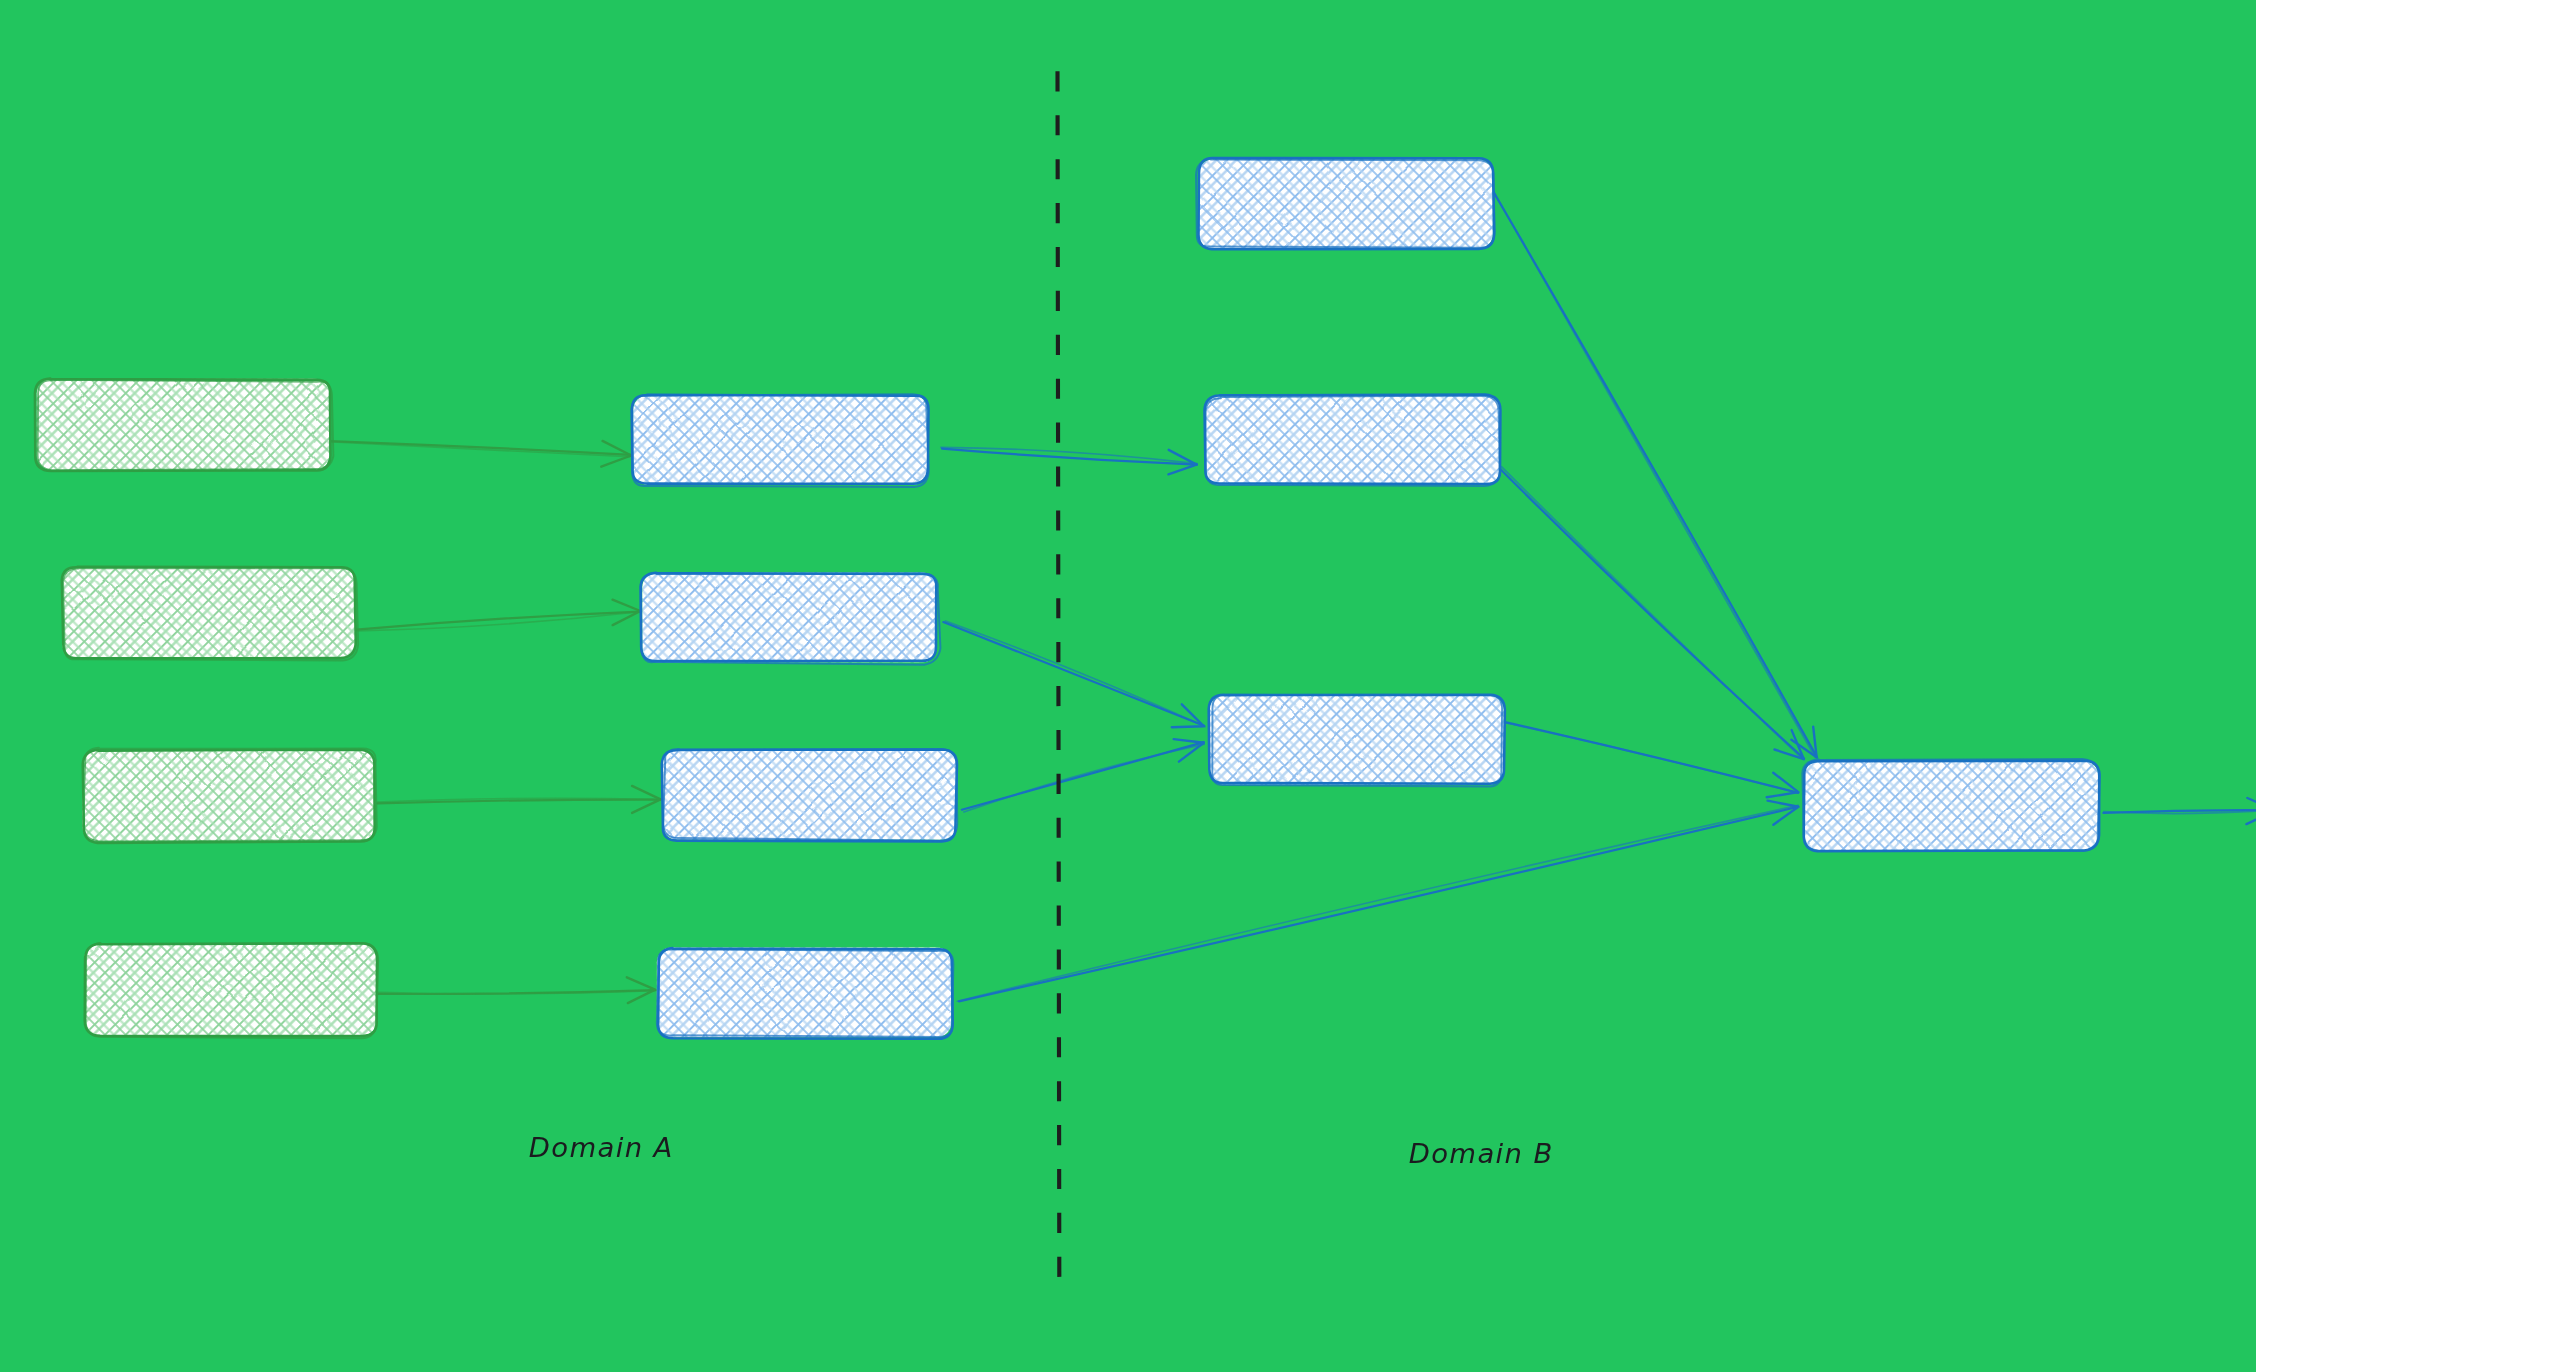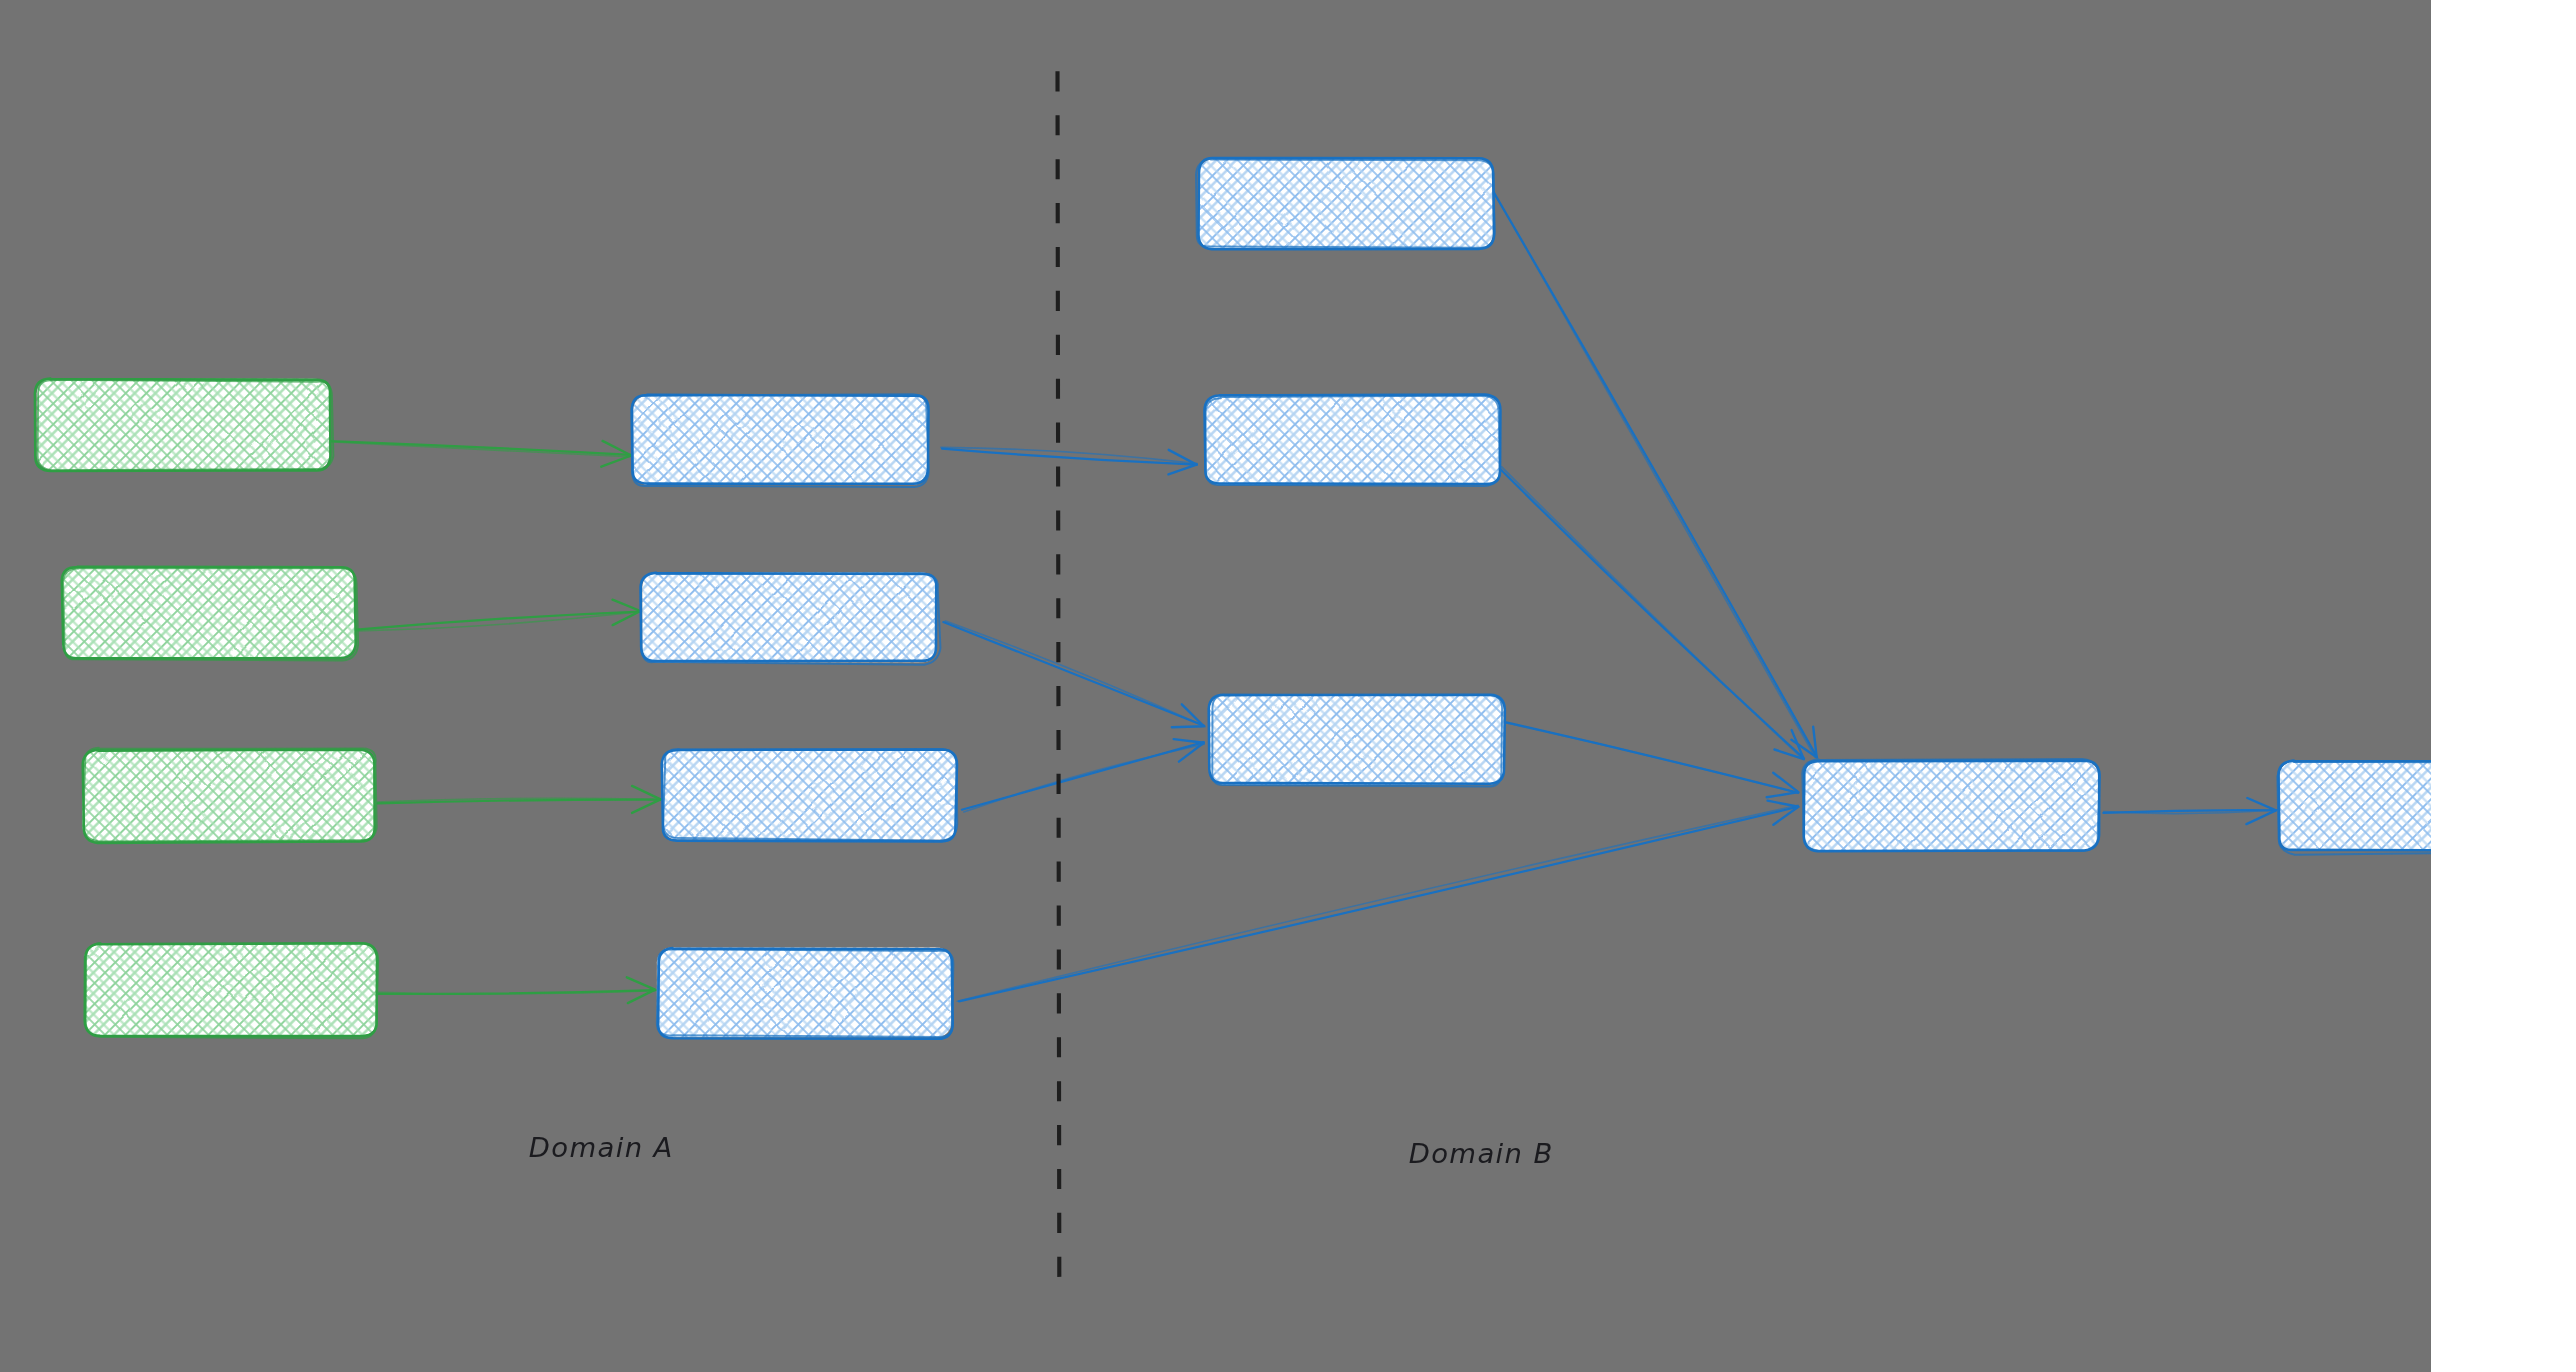--- a/index.html
+++ b/index.html
@@ -6,23 +6,23 @@
   html, body {
     margin: 0;
     padding: 0;
     background: #ffffff;
   }
   body {
     font-family: "DejaVu Sans", sans-serif;
   }
   #canvas-wrap {
     position: relative;
-    width: 2431px;
+    width: 2256px;
     height: 1372px;
-    background: #737373;
+    background: #22c55e;
     overflow: hidden;
   }
   #diagram-svg {
     position: absolute;
     inset: 0;
     width: 2576px;
     height: 1372px;
     display: block;
   }
   .domain-label {

